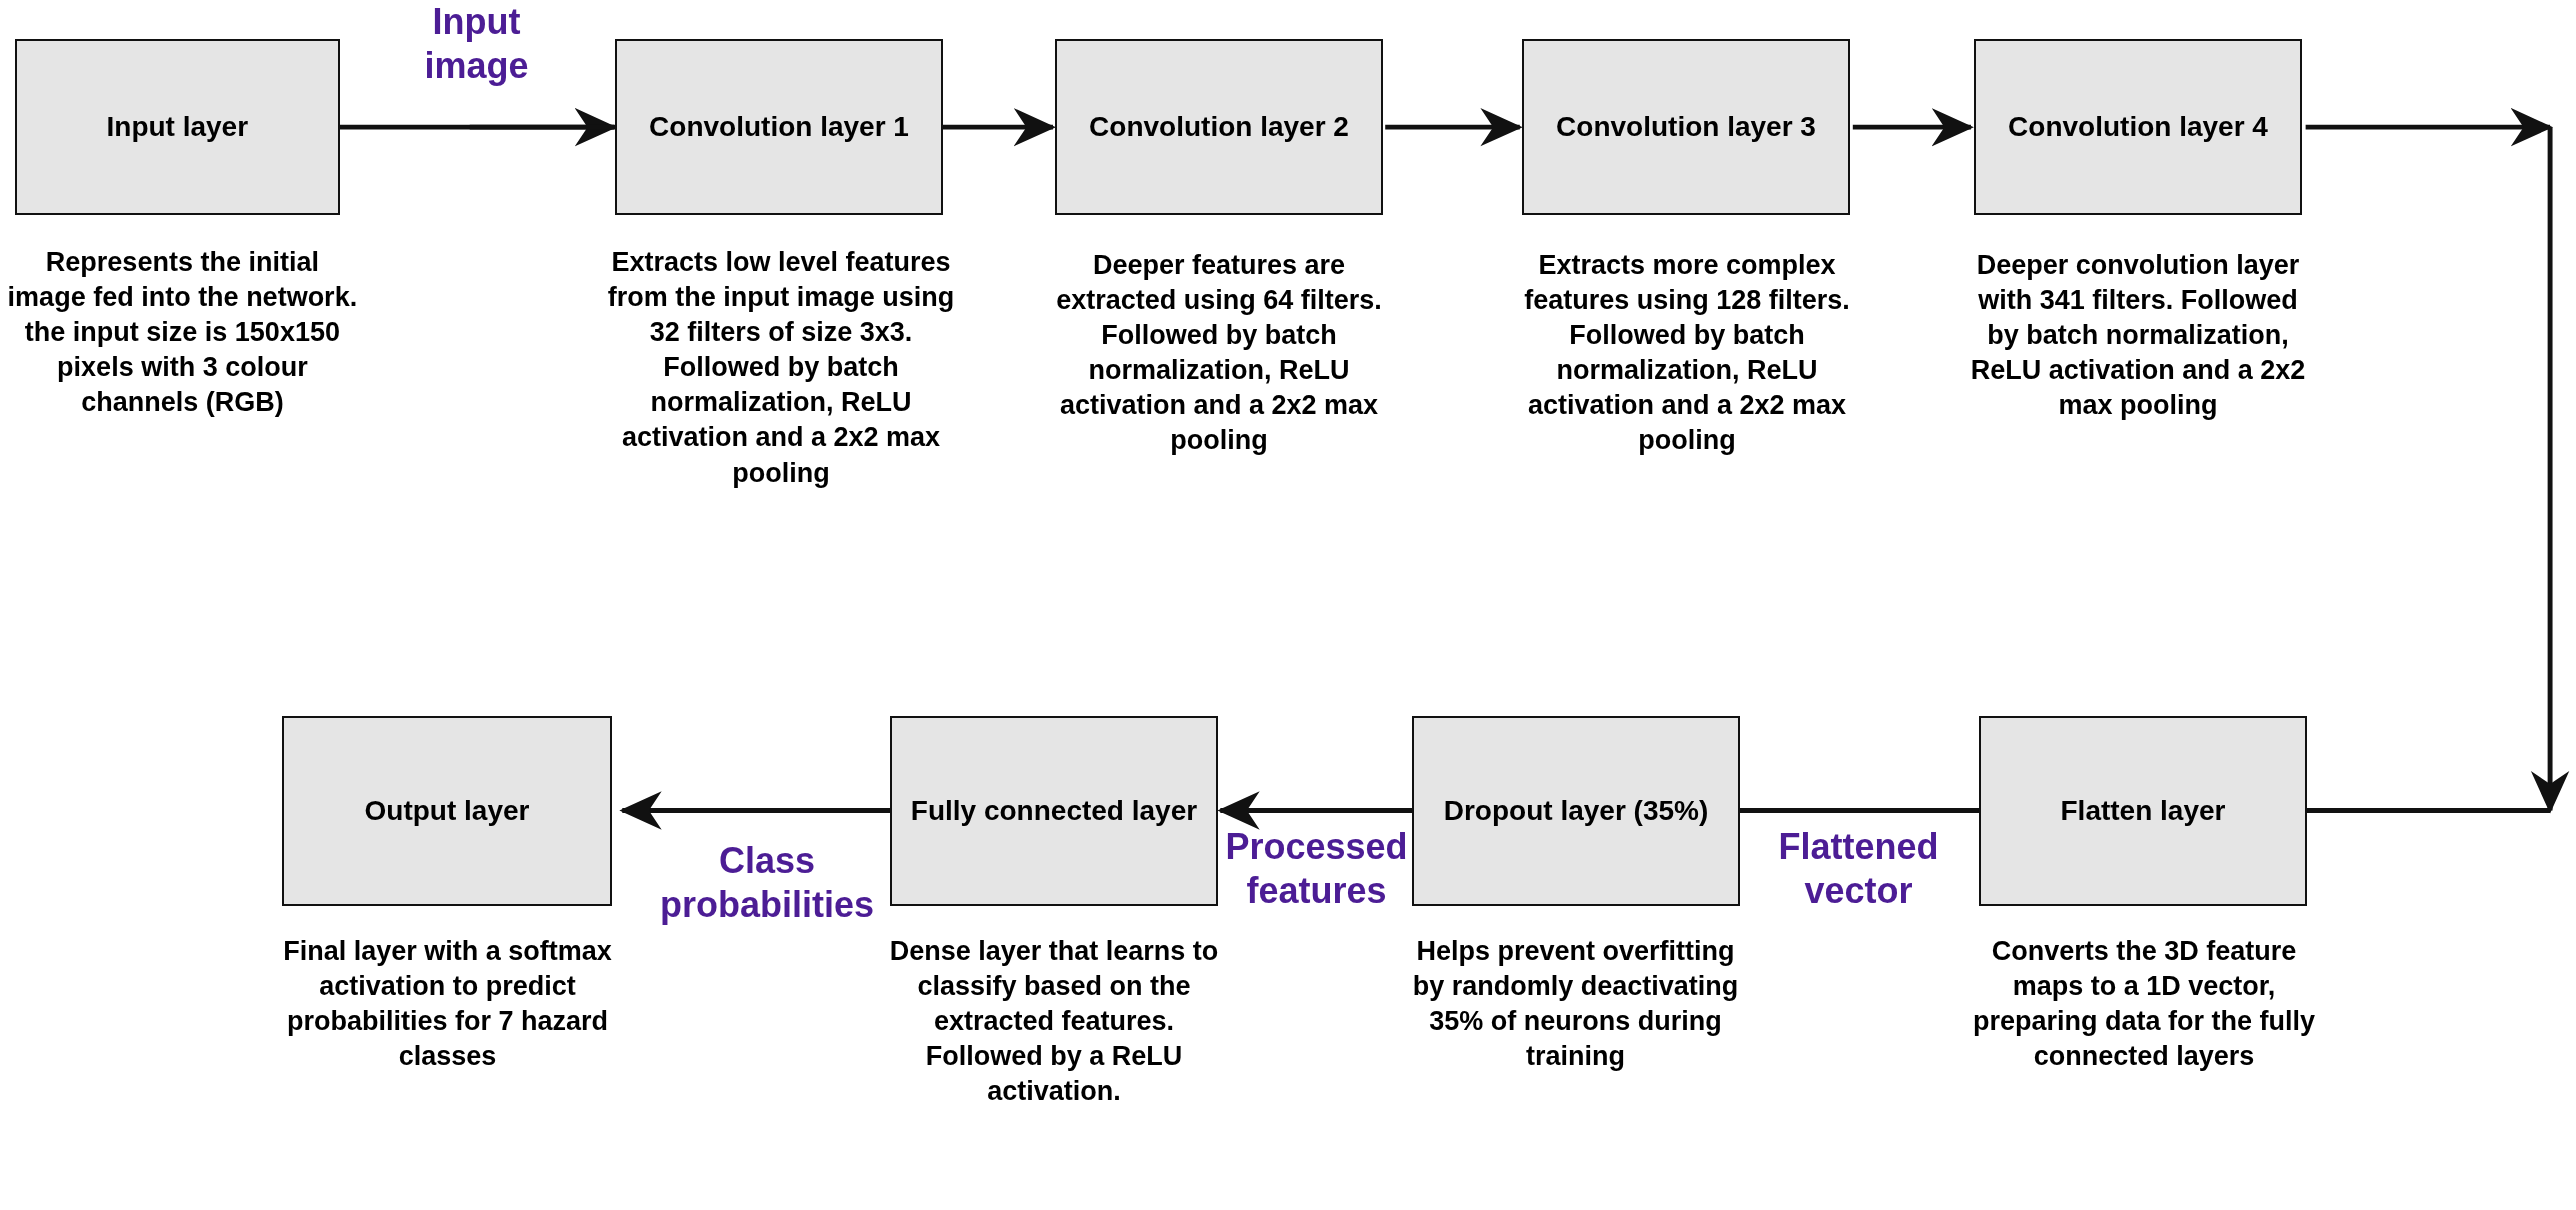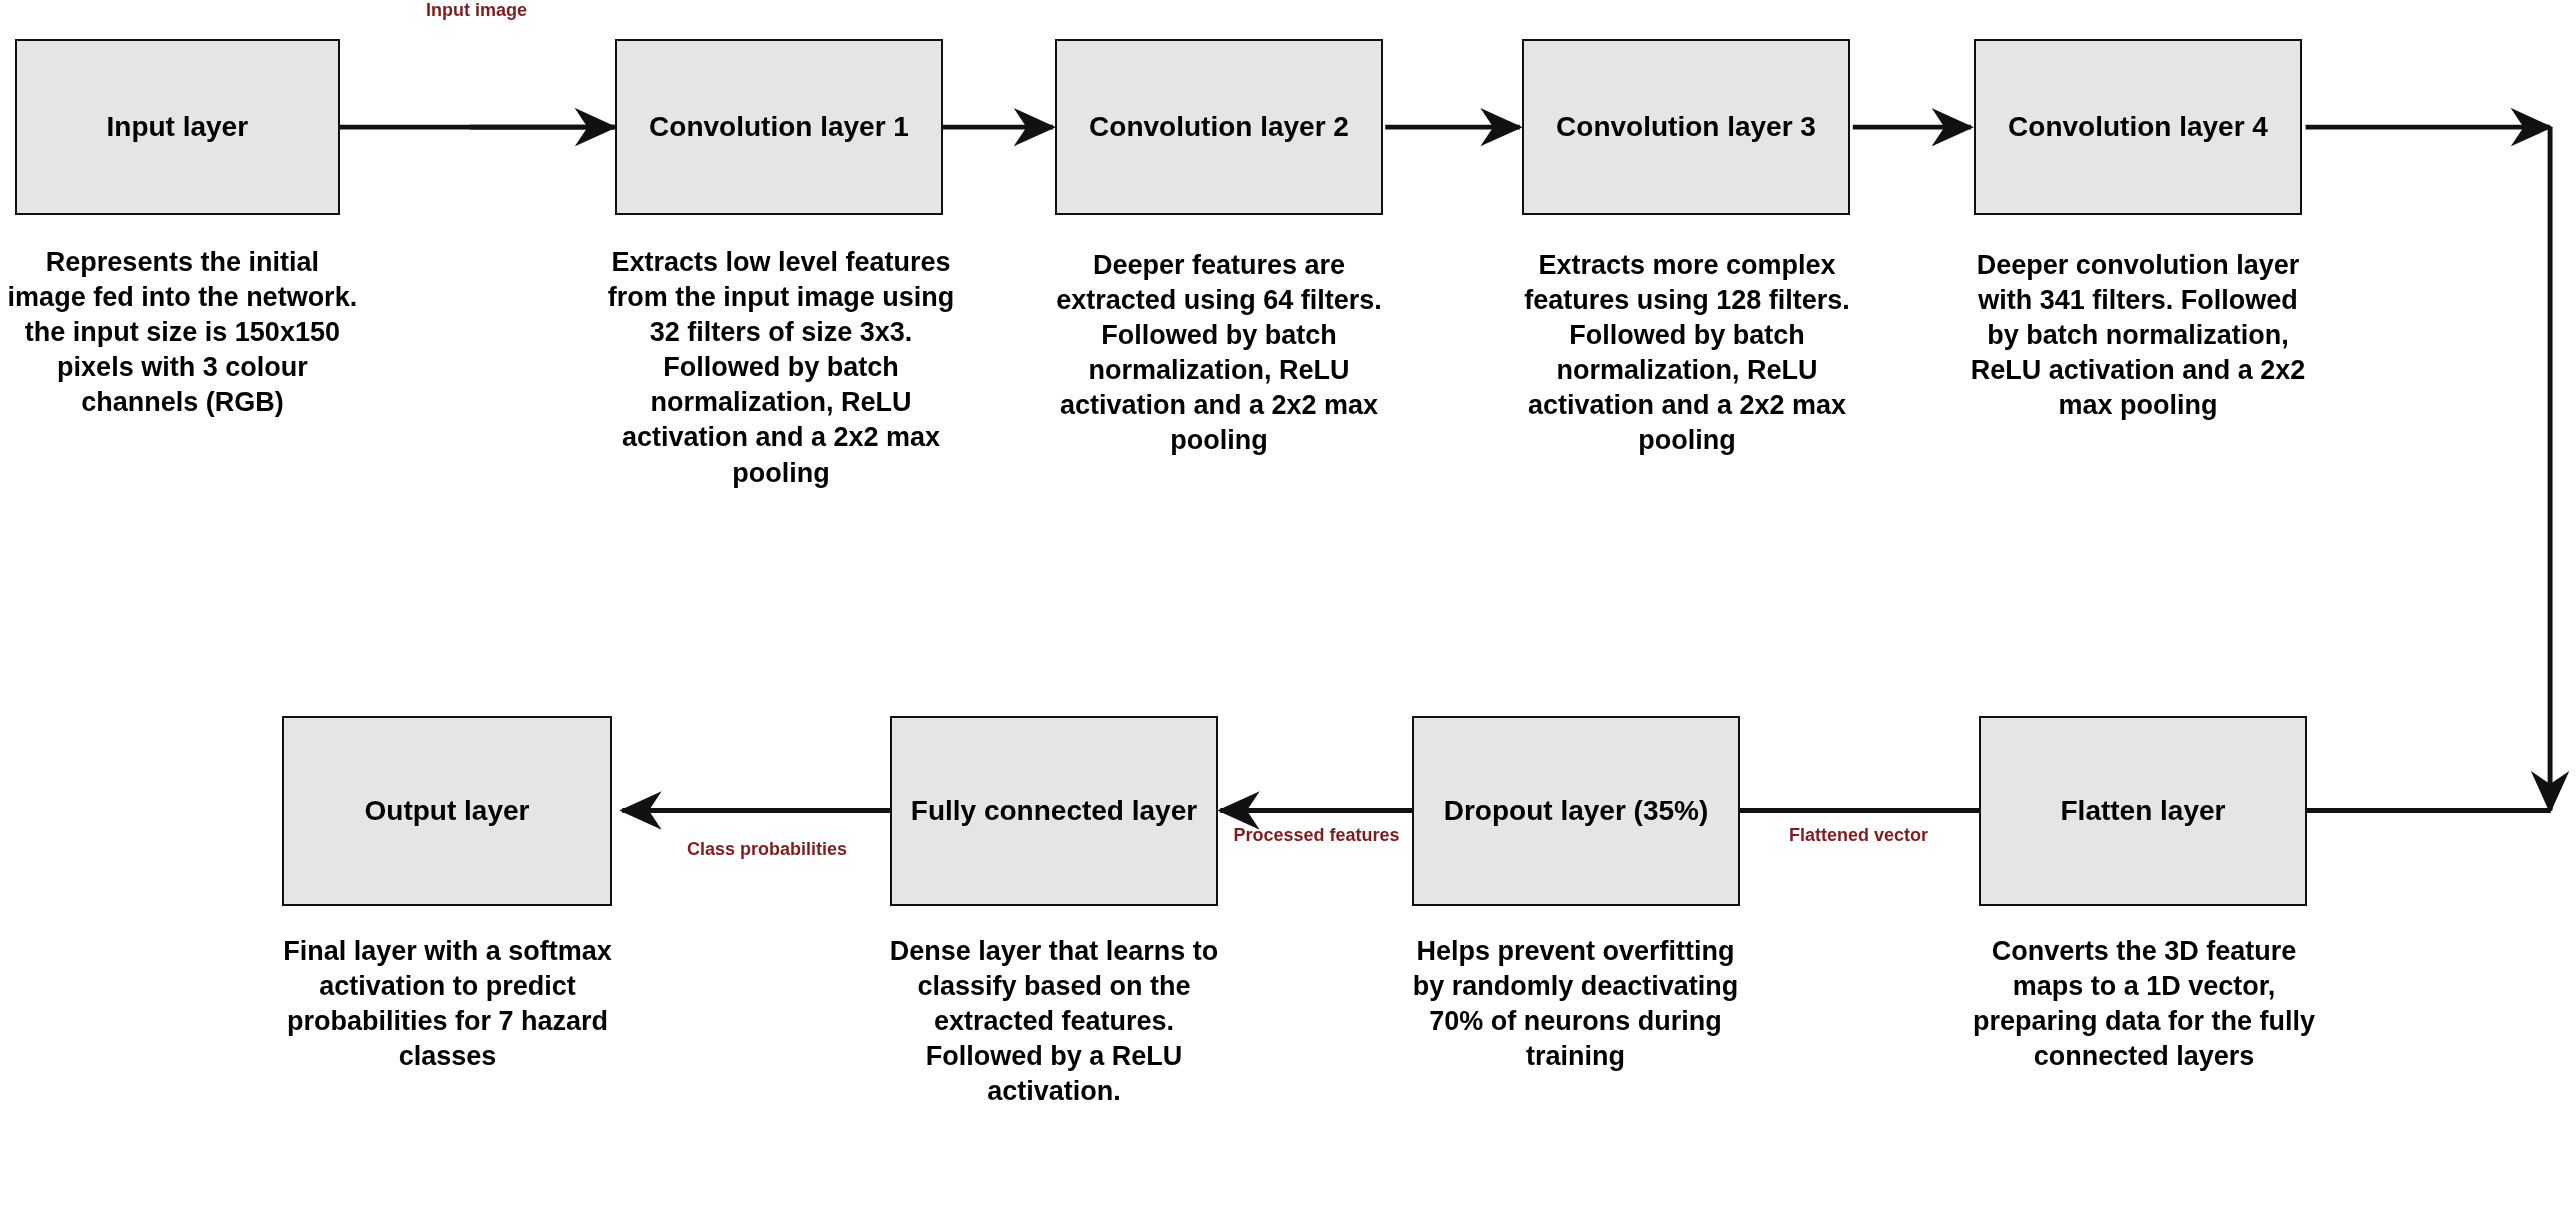--- a/index.html
+++ b/index.html
@@ -39,23 +39,23 @@
     font-weight: bold;
     font-size: 27px;
     line-height: 1.30;
     color: #000000;
     text-align: center;
     box-sizing: border-box;
   }
   .edge-label {
     position: absolute;
     font-weight: bold;
-    font-size: 18px;
+    font-size: 36px;
     line-height: 1.22;
-    color: #7f1d1d;
+    color: #4c1d95;
     text-align: center;
     box-sizing: border-box;
   }
   .conn {
     position: absolute;
   }
   svg.conn { overflow: visible; }
 </style>
 </head>
 <body>
@@ -117,21 +117,21 @@
   <div class="caption" style="left:271px; top:934px; width:353px;">Final layer with a softmax activation to predict probabilities for 7 hazard classes</div>
 
   <div class="node-box" style="left:890px; top:716px; width:328px; height:190px;">
     <span class="node-label">Fully connected layer</span>
   </div>
   <div class="caption" style="left:886px; top:934px; width:336px;">Dense layer that learns to classify based on the extracted features. Followed by a ReLU activation.</div>
 
   <div class="node-box" style="left:1412px; top:716px; width:328px; height:190px;">
     <span class="node-label">Dropout layer (35%)</span>
   </div>
-  <div class="caption" style="left:1405px; top:934px; width:341px;">Helps prevent overfitting by randomly deactivating 70% of neurons during training</div>
+  <div class="caption" style="left:1405px; top:934px; width:341px;">Helps prevent overfitting by randomly deactivating 35% of neurons during training</div>
 
   <div class="node-box" style="left:1979px; top:716px; width:328px; height:190px;">
     <span class="node-label">Flatten layer</span>
   </div>
   <div class="caption" style="left:1970px; top:934px; width:348px;">Converts the 3D feature maps to a 1D vector, preparing data for the fully connected layers</div>
 
   <div class="edge-label" style="left:379px; top:0px; width:195px;">Input image</div>
 
   <div class="edge-label" style="left:1756px; top:825px; width:205px;">Flattened vector</div>
 

